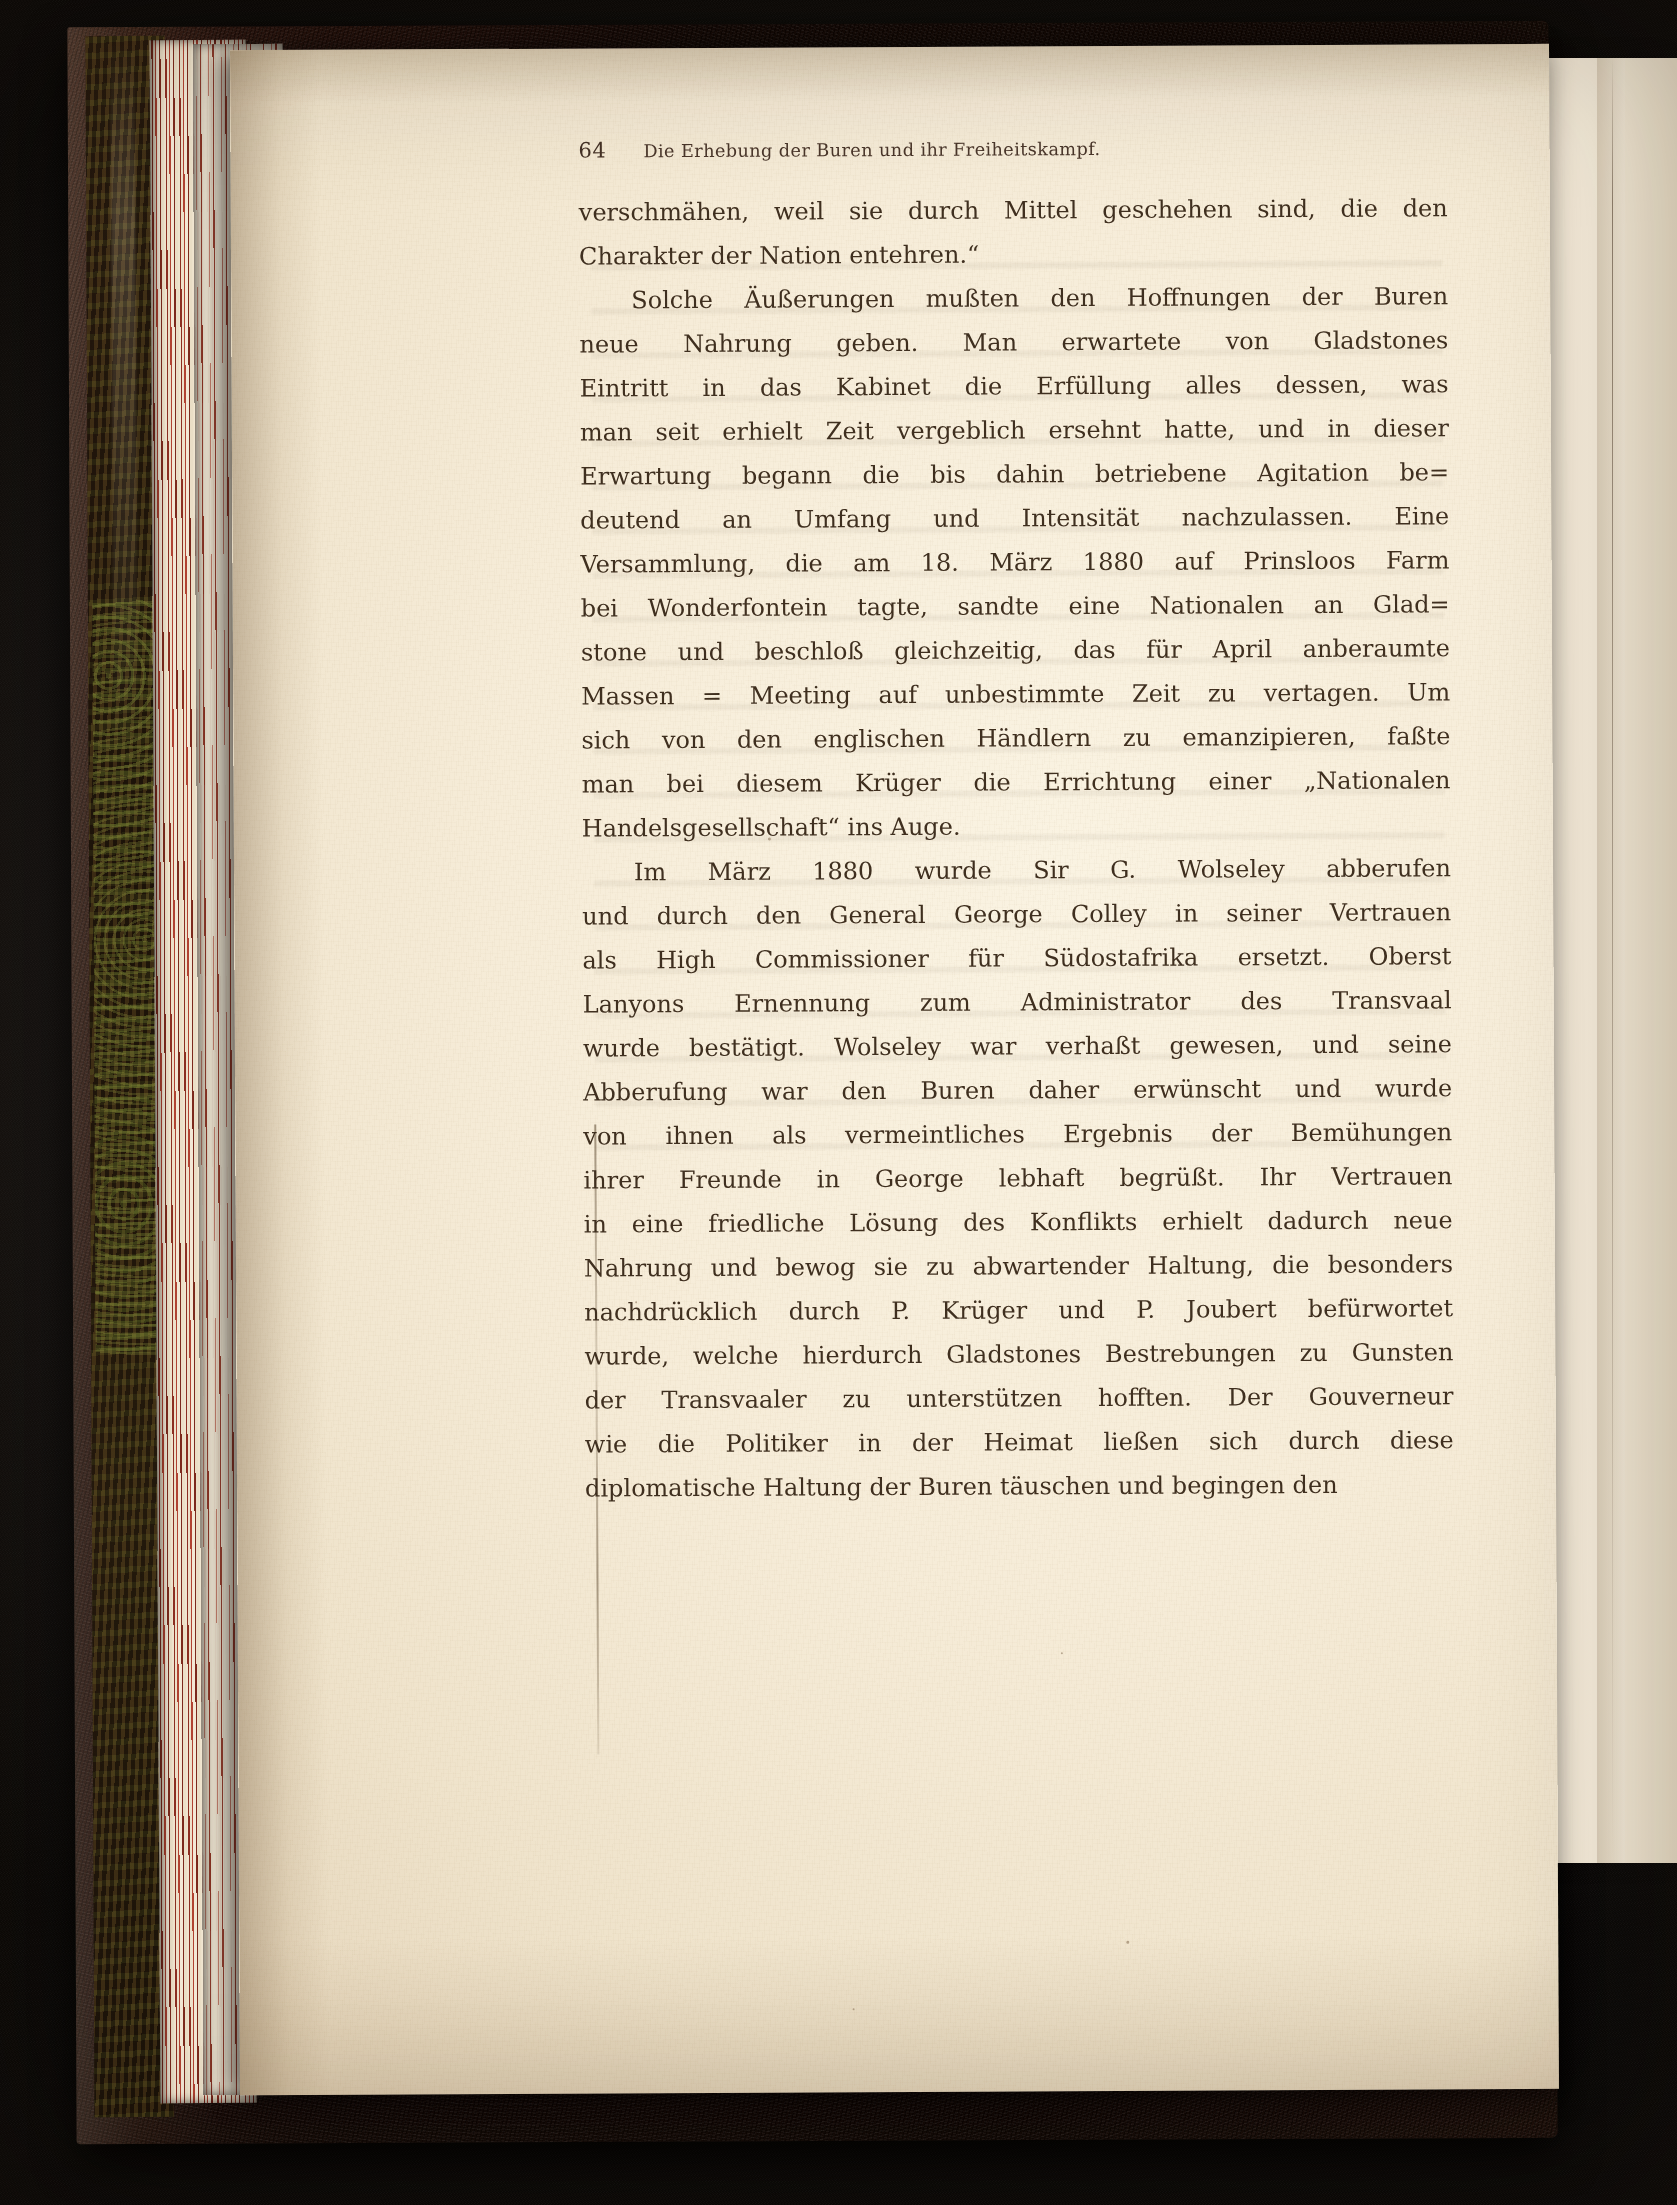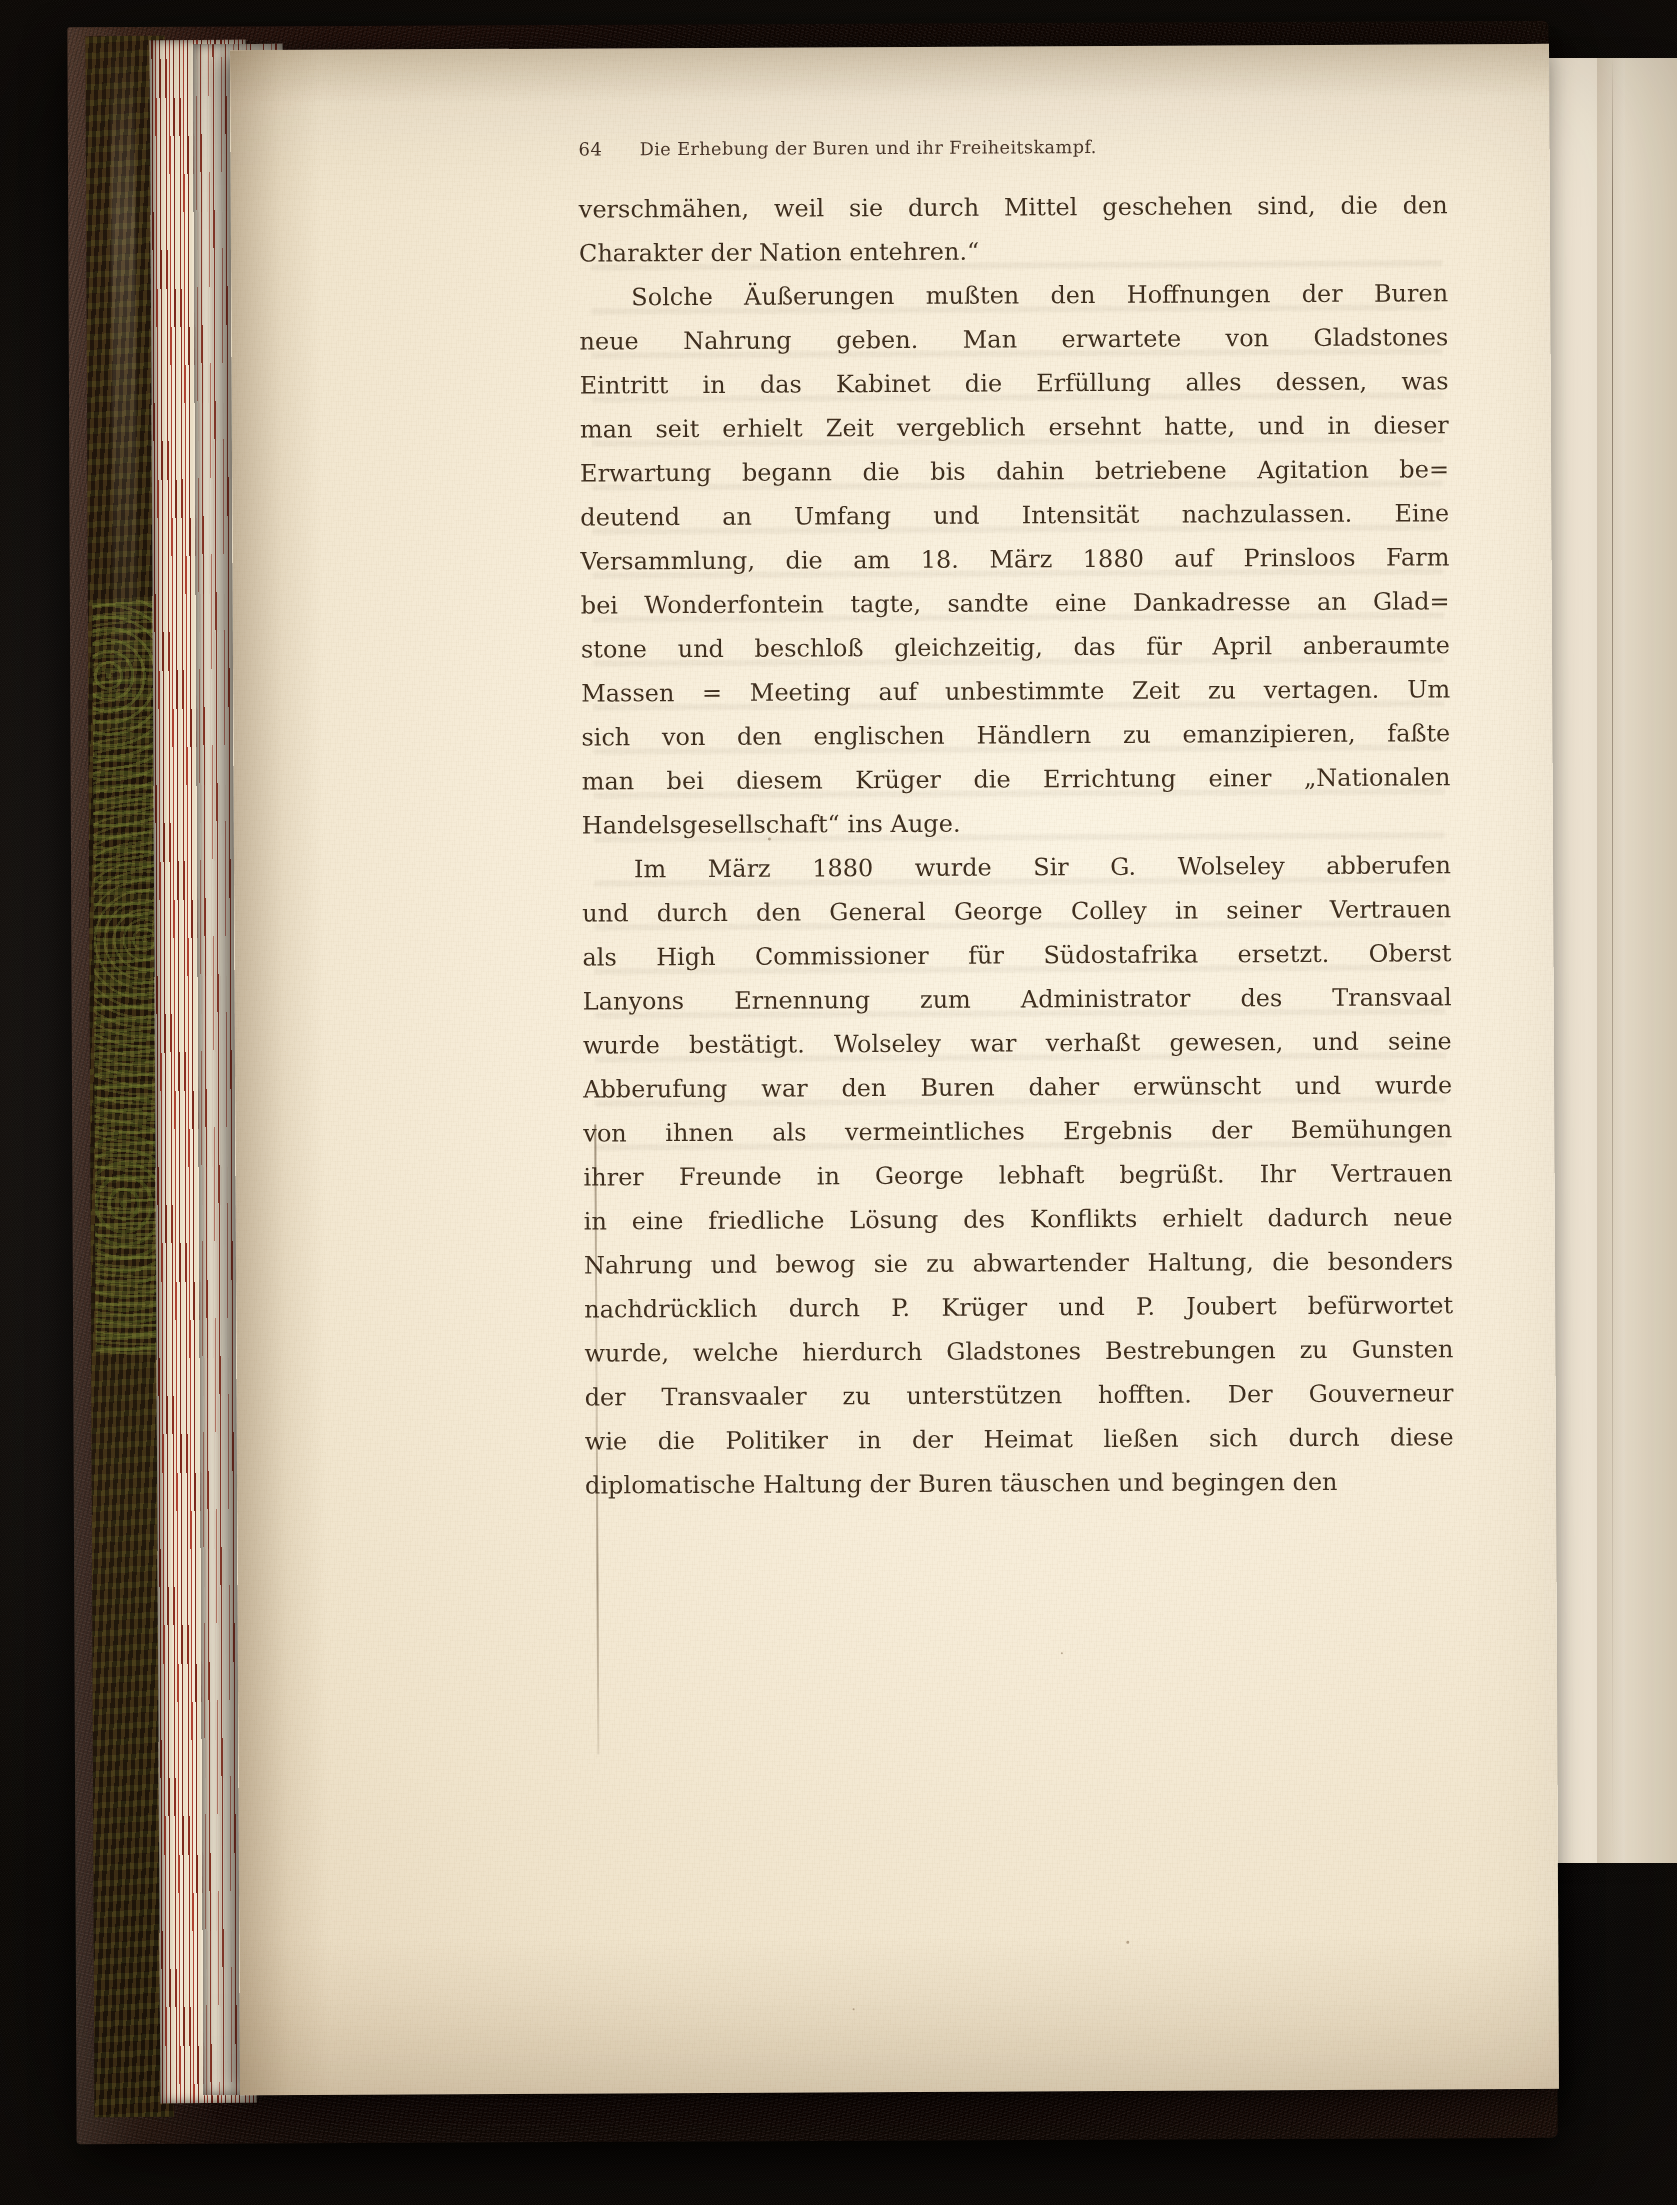--- a/index.html
+++ b/index.html
@@ -163,21 +163,21 @@
     position:absolute;
     left:348px;top:90px;width:869px;
     color:#3b2a20;
   }
   .running-head{
     display:flex;align-items:baseline;gap:37px;
     margin:0 0 27.6px 0;
     font-size:17.4px;letter-spacing:0.3px;
     color:#4a362a;
   }
-  .folio{font-size:18px;letter-spacing:0.6px;color:#443125;}
+  .folio{font-size:21px;letter-spacing:0.6px;color:#443125;}
   .head-title{font-size:17.7px;letter-spacing:0.4px;white-space:nowrap;}
 
   
   .line{
     display:flex;justify-content:space-between;
     font-size:24px;line-height:44px;
     white-space:nowrap;color:#3f2f1f;
   }
   .line.last{display:block;}
   .line > span{display:inline-block;}
@@ -328,21 +328,21 @@
               <span>auf</span>
               <span>Prinsloos</span>
               <span>Farm</span>
             </div>
             <div class="line">
               <span>bei</span>
               <span>Wonderfontein</span>
               <span>tagte,</span>
               <span>sandte</span>
               <span>eine</span>
-              <span>Dankadresse</span>
+              <span>Nationalen</span>
               <span>an</span>
               <span>Glad=</span>
             </div>
             <div class="line">
               <span>stone</span>
               <span>und</span>
               <span>beschloß</span>
               <span>gleichzeitig,</span>
               <span>das</span>
               <span>für</span>

